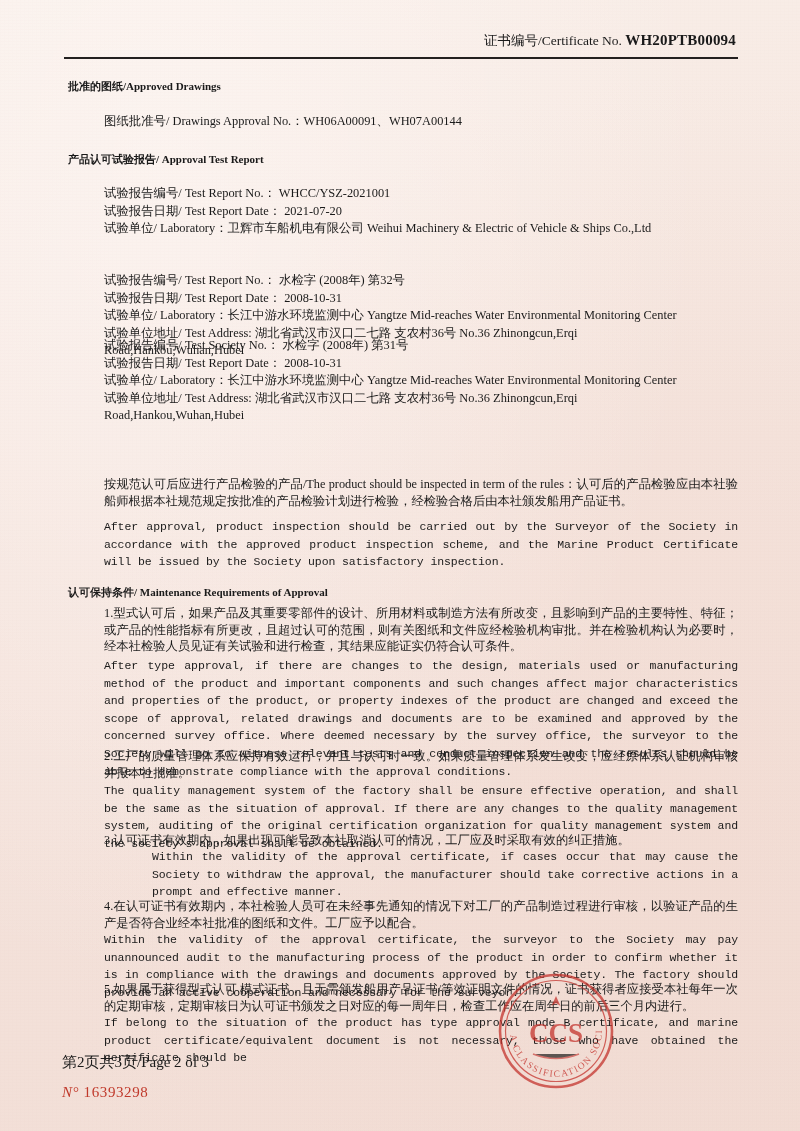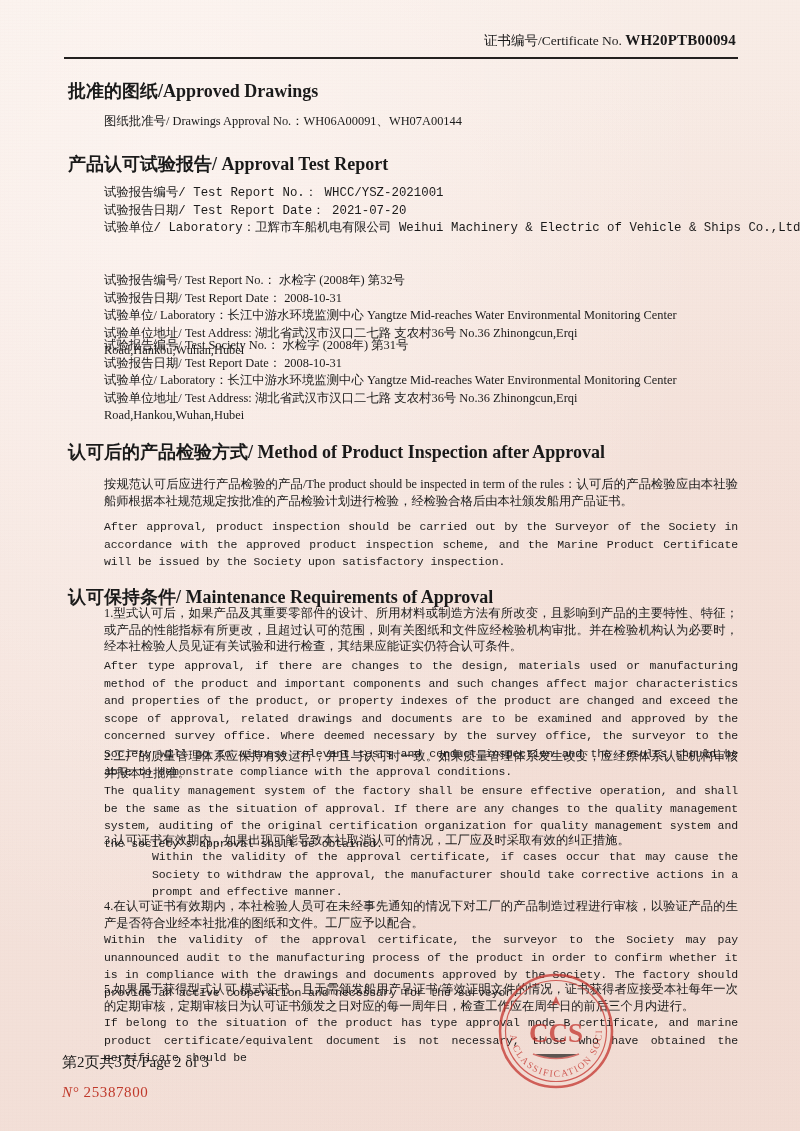--- a/index.html
+++ b/index.html
@@ -58,21 +58,21 @@
     top: 57px;
     height: 2px;
     background: #23201f;
   }
 
   
   .section-title {
     position: absolute;
     left: 68px;
     font-weight: bold;
-    font-size: 18px;
+    font-size: 11px;
     white-space: nowrap;
     text-align: right;
   }
   .block {
     position: absolute;
     left: 104px;
     right: 70px;
     font-size: 12.4px;
     line-height: 17.5px;
   }
@@ -138,21 +138,21 @@
     </div>
     <div class="rule-top"></div>
 
     <div class="section-title" style="top:79px;">批准的图纸/Approved Drawings</div>
     <div class="block" style="top:113px;">
       <div class="ln">图纸批准号/ Drawings Approval No.：WH06A00091、WH07A00144</div>
     </div>
 
     <div class="section-title" style="top:152px;">产品认可试验报告/ Approval Test Report</div>
 
-    <div class="block" style="top:185px;font-family:Liberation Mono, monospace;">
+    <div class="block" style="top:185px;">
       <div class="ln">试验报告编号/ Test Report No.：    WHCC/YSZ-2021001</div>
       <div class="ln">试验报告日期/ Test Report Date：  2021-07-20</div>
       <div class="ln">试验单位/ Laboratory：卫辉市车船机电有限公司     Weihui Machinery &amp; Electric of Vehicle &amp; Ships Co.,Ltd</div>
     </div>
 
     <div class="block" style="top:272px;">
       <div class="ln">试验报告编号/ Test Report No.：    水检字 (2008年) 第32号</div>
       <div class="ln">试验报告日期/ Test Report Date：  2008-10-31</div>
       <div class="ln">试验单位/ Laboratory：长江中游水环境监测中心     Yangtze Mid-reaches Water Environmental Monitoring Center</div>
       <div class="ln">试验单位地址/ Test Address: 湖北省武汉市汉口二七路 支农村36号      No.36 Zhinongcun,Erqi</div>
@@ -160,21 +160,20 @@
     </div>
 
     <div class="block" style="top:337px;">
       <div class="ln">试验报告编号/ Test Society No.：    水检字 (2008年) 第31号</div>
       <div class="ln">试验报告日期/ Test Report Date：  2008-10-31</div>
       <div class="ln">试验单位/ Laboratory：长江中游水环境监测中心     Yangtze Mid-reaches Water Environmental Monitoring Center</div>
       <div class="ln">试验单位地址/ Test Address: 湖北省武汉市汉口二七路 支农村36号      No.36 Zhinongcun,Erqi</div>
       <div class="ln">Road,Hankou,Wuhan,Hubei</div>
     </div>
 
-    <div class="section-title" style="top:440px;">认可后的产品检验方式/ Method of Product Inspection after Approval</div>
     <div class="para" style="top:476px;">
       <span class="cn">按规范认可后应进行产品检验的产品/The product should be inspected in term of the rules：认可后的产品检验应由本社验船师根据本社规范规定按批准的产品检验计划进行检验，经检验合格后由本社颁发船用产品证书。</span>
     </div>
     <div class="para" style="top:518px;">
       <span class="en">After approval, product inspection should be carried out by the Surveyor of the Society in accordance with the approved product inspection scheme, and the Marine Product Certificate will be issued by the Society upon satisfactory inspection.</span>
     </div>
 
     <div class="section-title" style="top:573px;margin-top:12px;">认可保持条件/ Maintenance Requirements of Approval</div>
 
     <div class="para" style="top:605px;">
@@ -229,17 +228,17 @@
         <text x="63" y="74" text-anchor="middle" font-family="Liberation Serif, serif" font-size="27" font-weight="bold" fill="#c4322c" opacity="0.9">CCS</text>
         <g stroke="#c4322c" stroke-width="1.6" opacity="0.75">
           <path d="M40 86 q23 9 46 0"></path>
         </g>
       </svg>
     </div>
 
     <div class="footer-page">第2页共3页/Page 2 of 3</div>
     <div class="footer-serial">
       <span class="no">N°</span>
-      <span>25387800</span>
+      <span>16393298</span>
     </div>
 
   </div>
 </div>
 
 </body></html>

